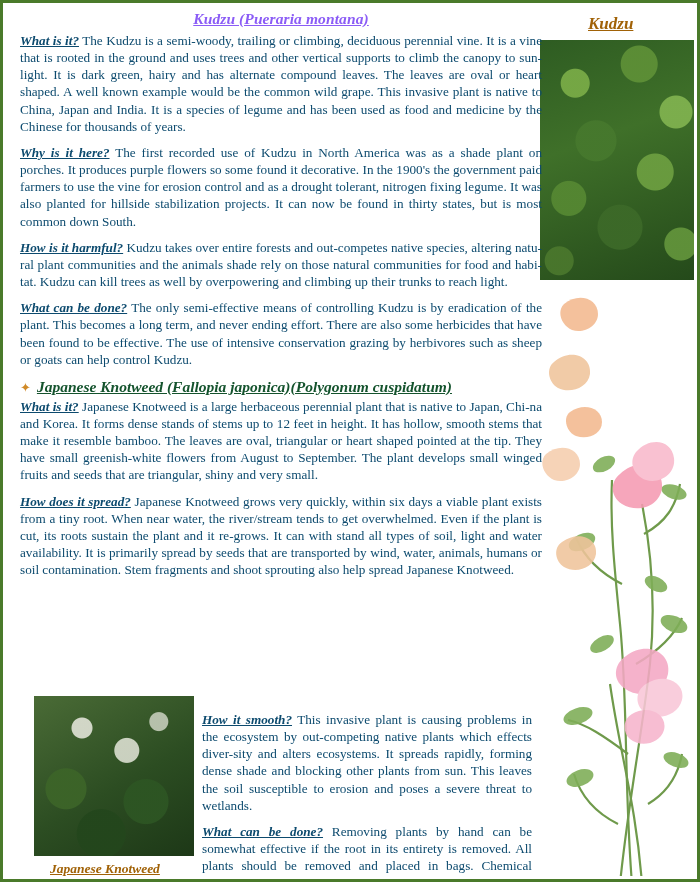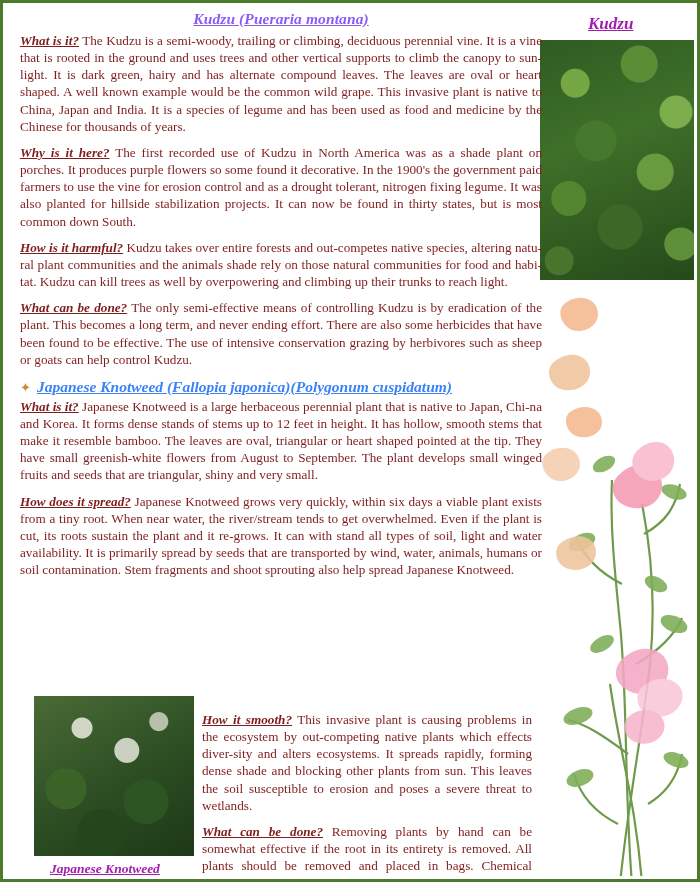--- a/index.html
+++ b/index.html
@@ -69,21 +69,21 @@
       radial-gradient(circle at 70% 66%, rgba(45,85,35,0.95) 0 22px, rgba(0,0,0,0) 23px),
       radial-gradient(circle at 42% 86%, rgba(35,70,28,0.95) 0 24px, rgba(0,0,0,0) 25px),
       linear-gradient(150deg, #4a6b36 0%, #2c4d22 55%, #1d3817 100%);
   }
   .photo-caption {
     position: absolute;
     font-size: 13.5px;
     font-style: italic;
     font-weight: bold;
     text-decoration: underline;
-    color: #a21caf;
+    color: #a16207;
   }
   .cap-kudzu {
     left: 582px;
     top: 8px;
     font-size: 17px;
   }
   .cap-knotweed {
     left: 44px;
     top: 855px;
   }
@@ -114,28 +114,28 @@
   .diamond-bullet {
     color: #d08a28;
     font-size: 13px;
     line-height: 1;
   }
   h2.species2 {
     margin: 0;
     font-size: 15.5px;
     font-style: italic;
     font-weight: bold;
-    color: #3b82f6;
+    color: #14532d;
     text-decoration: underline;
   }
   p.para {
     margin: 0 0 9px 0;
     font-size: 13.2px;
     line-height: 1.30;
-    color: #7f1d1d;
+    color: #0c4a6e;
     text-align: justify;
   }
   .q {
     font-style: italic;
     font-weight: bold;
     text-decoration: underline;
   }
   .block-narrow {
     position: absolute;
     left: 196px;

